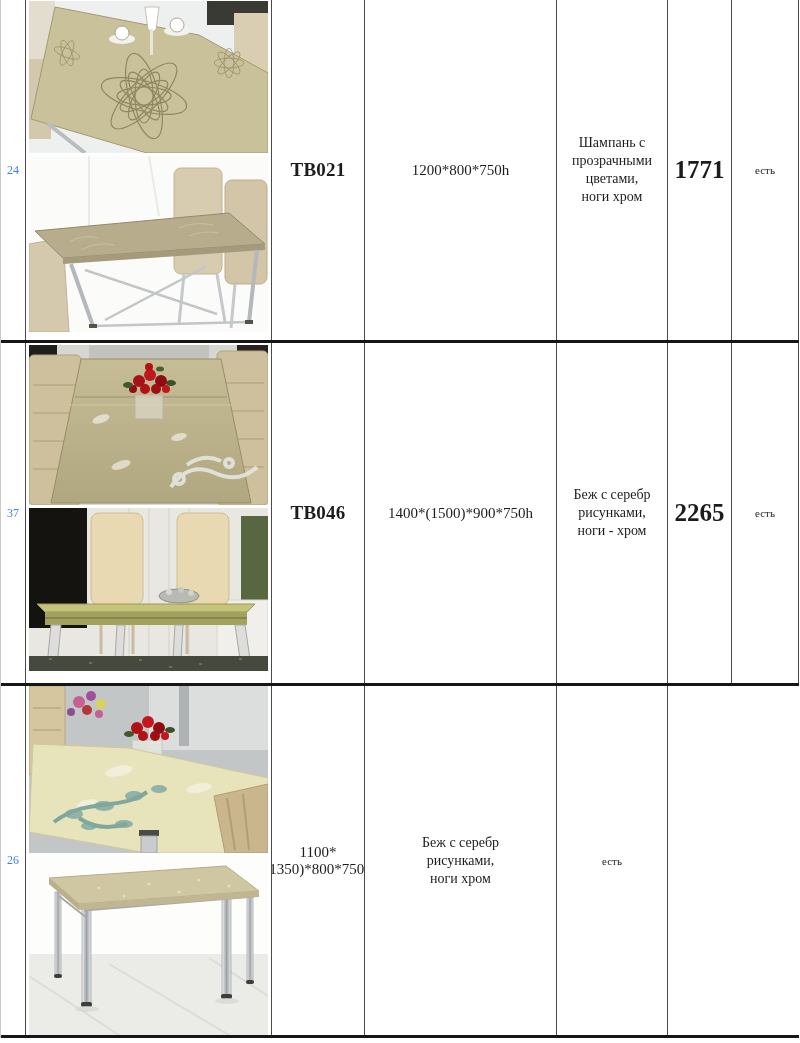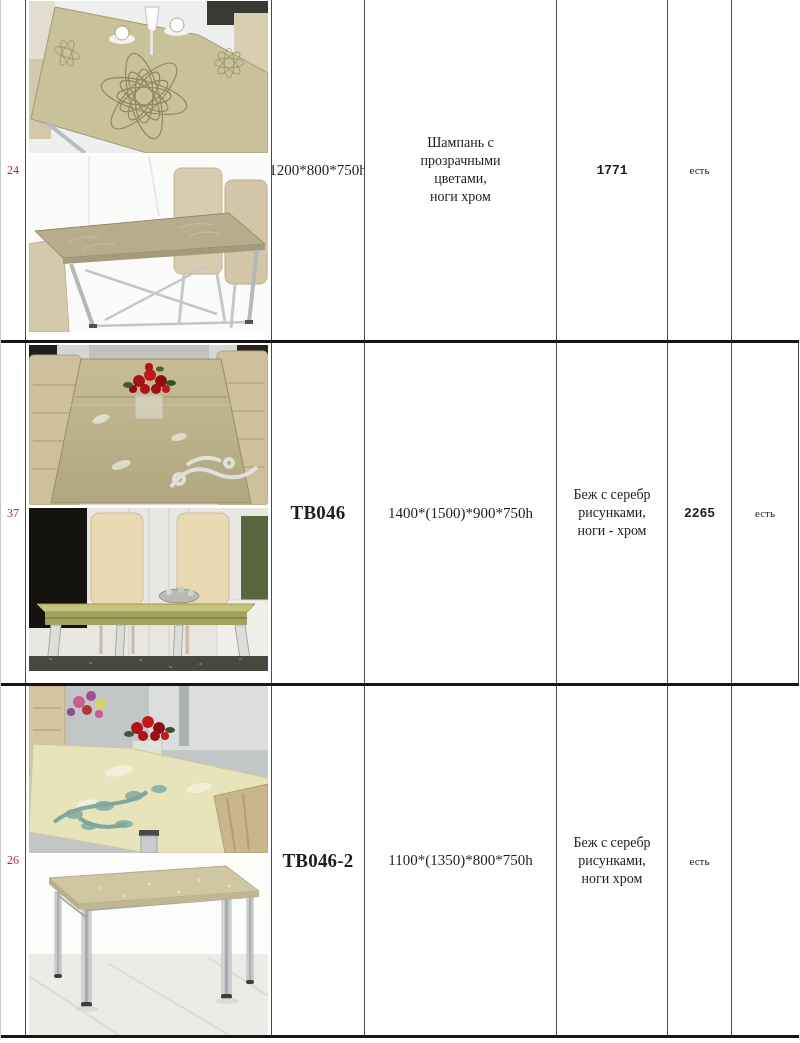--- a/index.html
+++ b/index.html
@@ -4,29 +4,29 @@
 <style>
   html,body { margin:0; padding:0; background:#ffffff; }
   body { width:800px; height:1043px; font-family:"Liberation Serif", serif; color:#1c1c1c; }
   .sheet { width:798px; border-left:1px solid #c9c9c9; }
   .trow { display:grid; grid-template-columns:25px 246px 93px 192px 111px 64px 67px;
           border-bottom:3px solid #161616; box-sizing:border-box; }
   .r1 { height:343px; } .r2 { height:343px; } .r3 { height:352px; }
   .cell { border-right:1px solid #4a4a4a; box-sizing:border-box;
           display:flex; align-items:center; justify-content:center;
           text-align:center; overflow:hidden; }
-  .c-num   { font-size:12px; color:#be185d; }
+  .c-num   { font-size:12px; color:#3b82f6; }
   .c-img   { flex-direction:column; justify-content:flex-start; align-items:flex-start;
              gap:3px; padding:1px 2px 0 3px; }
   .r2 .c-img { padding-top:2px; }
   .r3 .c-img { padding-top:0; }
   .c-model { font-weight:bold; font-size:19px; letter-spacing:.2px; }
   .c-dims  { font-size:15px; }
   .c-desc  { font-size:14px; line-height:18px; white-space:pre-line; padding:16px 4px; }
-  .c-price { font-weight:bold; font-size:13px;font-family:Liberation Mono, monospace; }
+  .c-price { font-weight:bold; font-size:25px; }
   .c-avail { font-size:11px; }
   .photo { line-height:0; }
   .photo svg { display:block; }
 </style>
 </head>
 <body>
 
 <div class="sheet">
 
   <div class="trow r1">
@@ -99,20 +99,21 @@
           <g stroke="#c3c6c8" stroke-width="2.5" fill="none">
             <path d="M56,114 L188,158"></path>
               <path d="M178,110 L76,164"></path>
             <path d="M64,170 L220,166"></path>
           </g>
           <rect x="60" y="168" width="8" height="4" fill="#55524a"></rect>
           <rect x="216" y="164" width="8" height="4" fill="#55524a"></rect>
         </svg>
       </div>
     </div>
+    <div class="cell c-model">TB021</div>
     <div class="cell c-dims">1200*800*750h</div>
     <div class="cell c-desc">Шампань с
 прозрачными
 цветами,
 ноги хром</div>
     <div class="cell c-price">1771</div>
     <div class="cell c-avail">есть</div>
   </div>
 
   <div class="trow r2">
@@ -326,21 +327,20 @@
             <circle cx="70" cy="32" r="1.5"></circle>
               <circle cx="120" cy="28" r="1.5"></circle>
             <circle cx="170" cy="24" r="1.5"></circle>
               <circle cx="95" cy="40" r="1.5"></circle>
             <circle cx="150" cy="36" r="1.5"></circle>
               <circle cx="200" cy="30" r="1.5"></circle>
           </g>
         </svg>
       </div>
     </div>
-    <div class="cell c-model">TB046-2</div>
     <div class="cell c-dims">1100*(1350)*800*750h</div>
     <div class="cell c-desc">Беж с серебр
 рисунками,
 ноги хром</div>
     <div class="cell c-avail">есть</div>
   </div>
 
 </div>
 
 </body></html>

